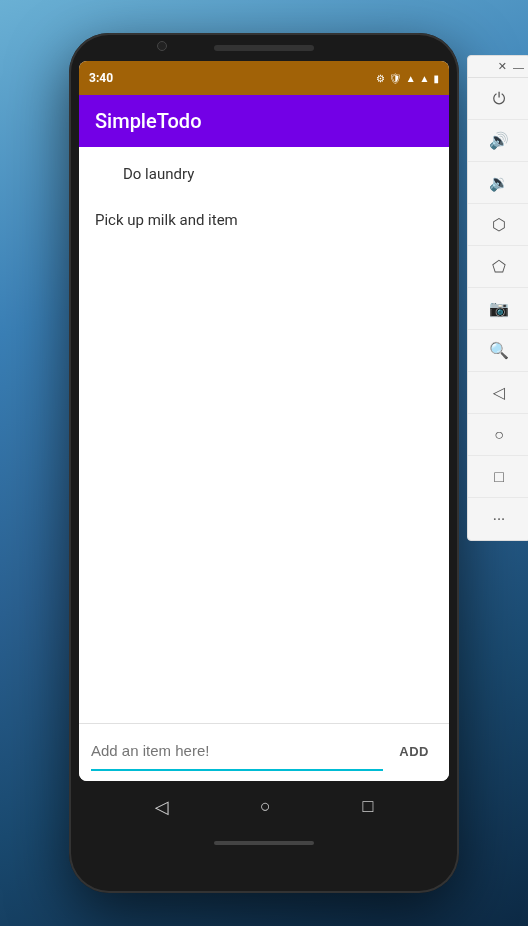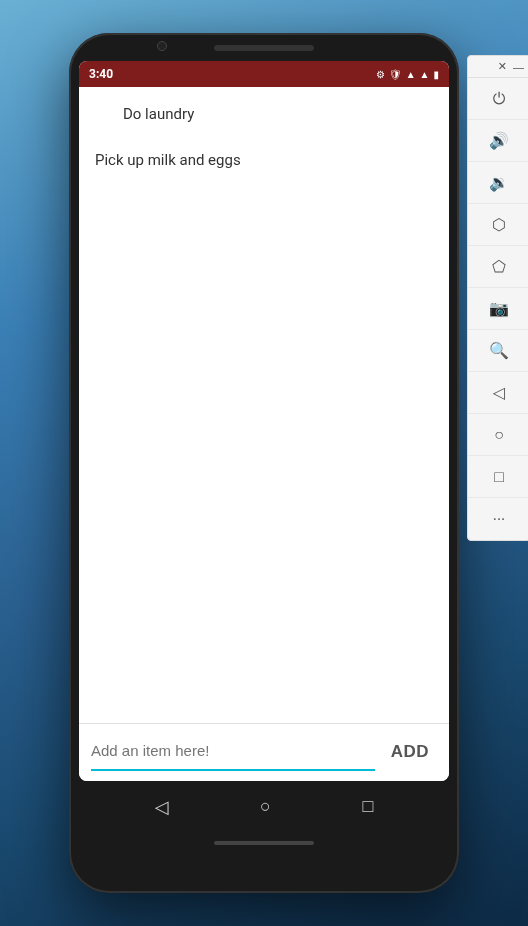--- a/index.html
+++ b/index.html
@@ -59,28 +59,28 @@
       background: #fff;
       border-radius: 8px;
       overflow: hidden;
       display: flex;
       flex-direction: column;
       margin-top: 10px;
     }
 
     
     .status-bar {
-      background: #7f1d1d;
+      background: #a16207;
       color: #fff;
       padding: 4px 10px;
       font-size: 11px;
       display: flex;
       align-items: center;
       justify-content: space-between;
-      height: 26px;
+      height: 34px;
     }
 
     .status-time {
       font-weight: bold;
       font-size: 12px;
     }
 
     .status-icons {
       display: flex;
       align-items: center;
@@ -140,21 +140,21 @@
       font-size: 15px;
       color: #999;
       padding: 4px 4px 4px 0;
       background: transparent;
     }
 
     .add-button {
       background: transparent;
       border: none;
       color: #555;
-      font-size: 17px;
+      font-size: 13px;
       font-weight: bold;
       letter-spacing: 0.5px;
       cursor: pointer;
       padding: 6px 8px;
       margin-left: 8px;
     }
 
     
     .nav-bar {
       background: #1a1a1a;
@@ -252,27 +252,30 @@
         <span class="status-time">3:40</span>
         <div class="status-icons">
           <span>⚙</span>
           <span>🛡</span>
           <span>▲</span>
           <span>▲</span>
           <span>▮</span>
         </div>
       </div>
 
+      <div class="app-toolbar">
+        <span>SimpleTodo</span>
+      </div>
 
       <div class="content-area">
         <div class="todo-item">
           <span>Do laundry</span>
         </div>
         <div class="todo-item">
-          <span>Pick up milk and eggs</span>
+          <span>Pick up milk and item</span>
         </div>
       </div>
 
       <div class="bottom-input-area">
         <input class="add-input" type="text" placeholder="Add an item here!" style="">
         <button class="add-button">ADD</button>
       </div>
     </div>
 
     <div class="nav-bar">

